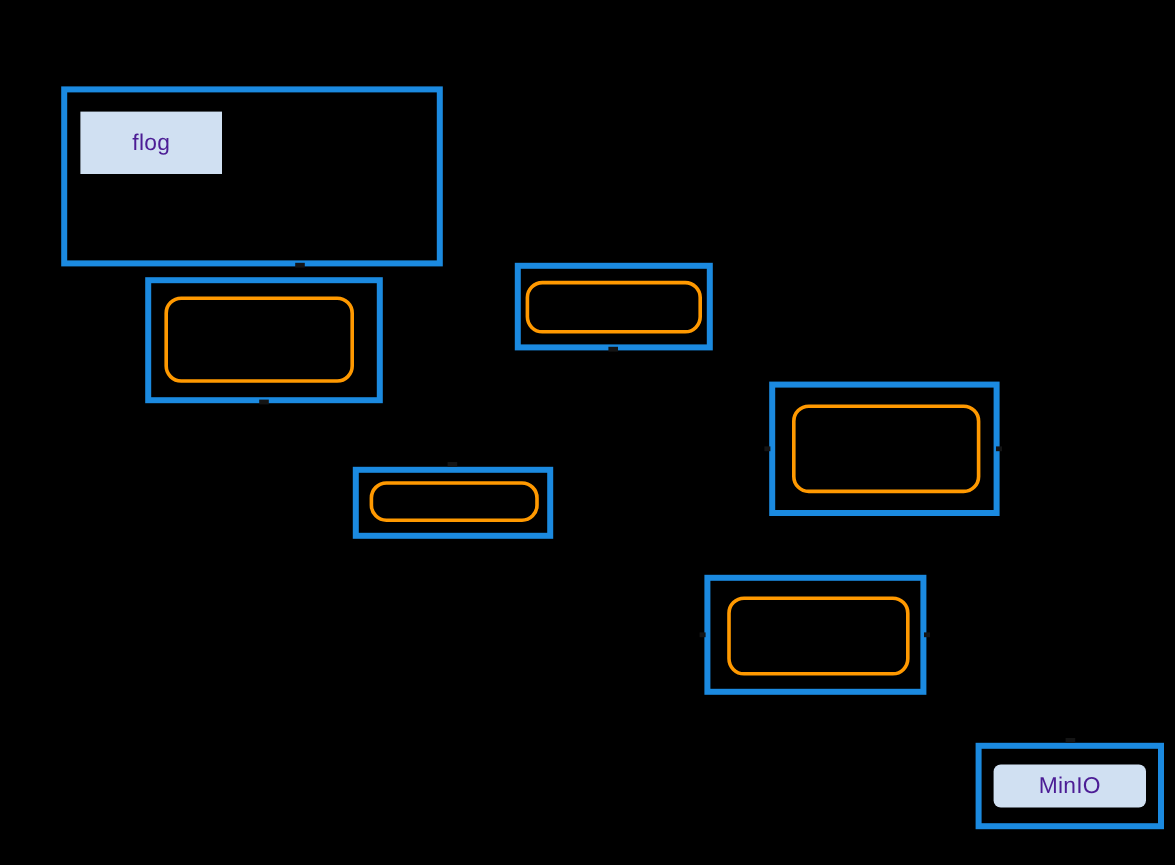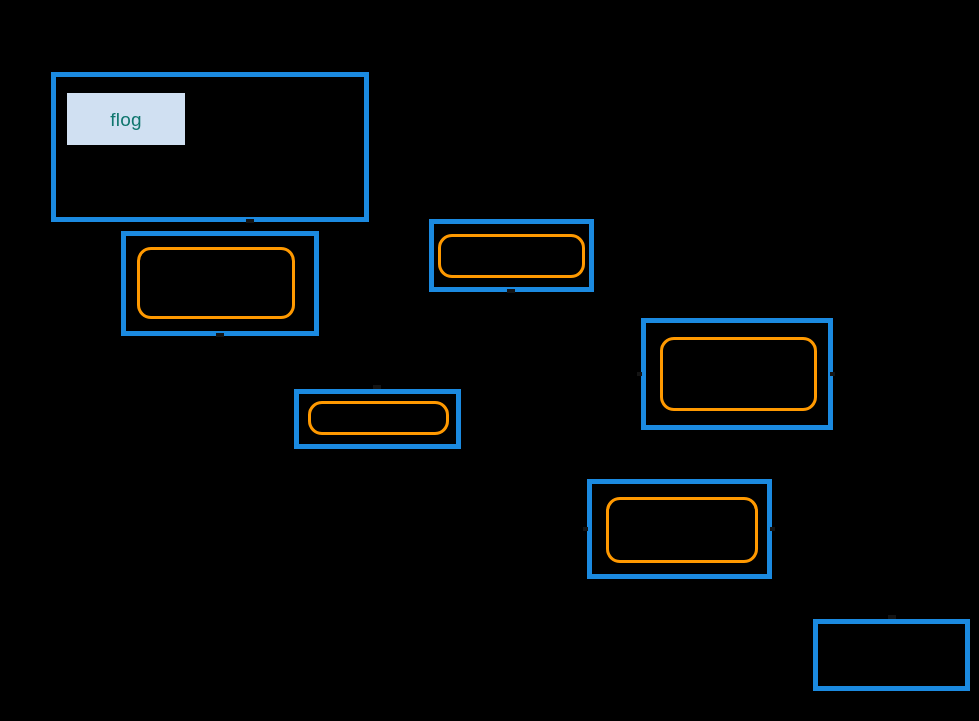--- a/index.html
+++ b/index.html
@@ -30,21 +30,21 @@
     box-sizing: border-box;
     border: 3px solid #ff9900;
     border-radius: 14px;
     background: transparent;
   }
   
   .chip {
     position: absolute;
     box-sizing: border-box;
     background: #d0e0f2;
-    color: #0f766e;
+    color: #4c1d95;
     display: flex;
     align-items: center;
     justify-content: center;
     font-size: 19px;
     line-height: 1;
     letter-spacing: 0.2px;
     white-space: nowrap;
   }
   .chip.rounded {
     border-radius: 6px;
@@ -82,15 +82,18 @@
   <div class="blue-box" style="left:294px; top:389px; width:167px; height:60px;"></div>
   <div class="orange-box" style="left:308px; top:401px; width:141px; height:34px;"></div>
   <div class="tick" style="left:373px; top:385px; width:8px; height:4px;"></div>
 
   <div class="blue-box" style="left:587px; top:479px; width:185px; height:100px;"></div>
   <div class="orange-box" style="left:606px; top:497px; width:152px; height:66px;"></div>
   <div class="tick" style="left:583px; top:527px; width:5px; height:4px;"></div>
   <div class="tick" style="left:770px; top:527px; width:5px; height:4px;"></div>
 
   <div class="blue-box" style="left:813px; top:619px; width:157px; height:72px;"></div>
+  <div class="chip rounded" style="left:828px; top:637px; width:127px; height:36px;">
+    <span>MinIO</span>
+  </div>
   <div class="tick" style="left:888px; top:615px; width:8px; height:4px;"></div>
 
 </div>
 
 </body></html>

